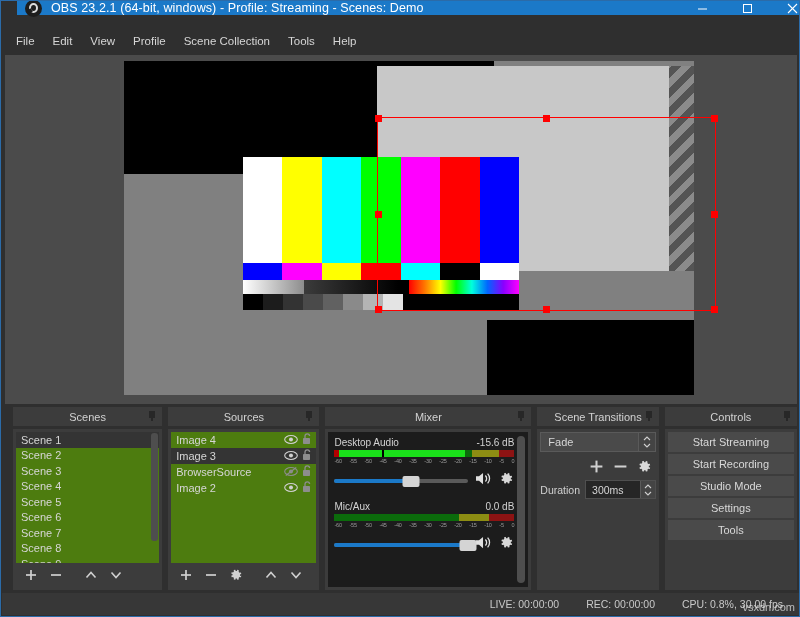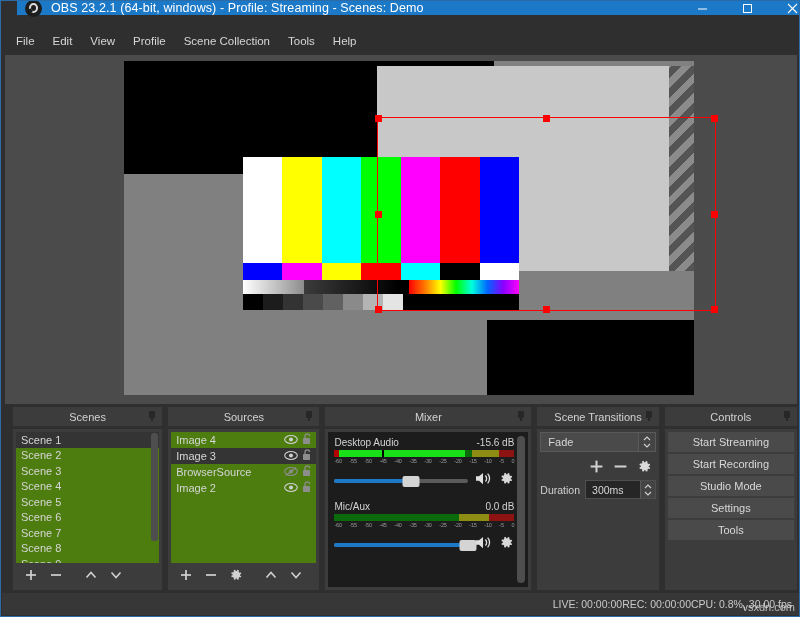--- a/index.html
+++ b/index.html
@@ -469,21 +469,22 @@
     left: 1px; bottom: 1px;
     width: 798px;
     height: 22px;
     background: #373737;
     display: flex;
     align-items: center;
     justify-content: flex-end;
     color: #c9c9c9;
     font-size: 10.5px;
     box-sizing: border-box;
-    padding-right: 8px;
+    padding-right: 17px;
+    gap: 27px;
   }
   .status-cell { white-space: nowrap; }
   #watermark {
     position: absolute;
     right: 4px;
     bottom: 3px;
     color: rgba(235,235,235,0.72);
     font-size: 11px;
     pointer-events: none;
   }

